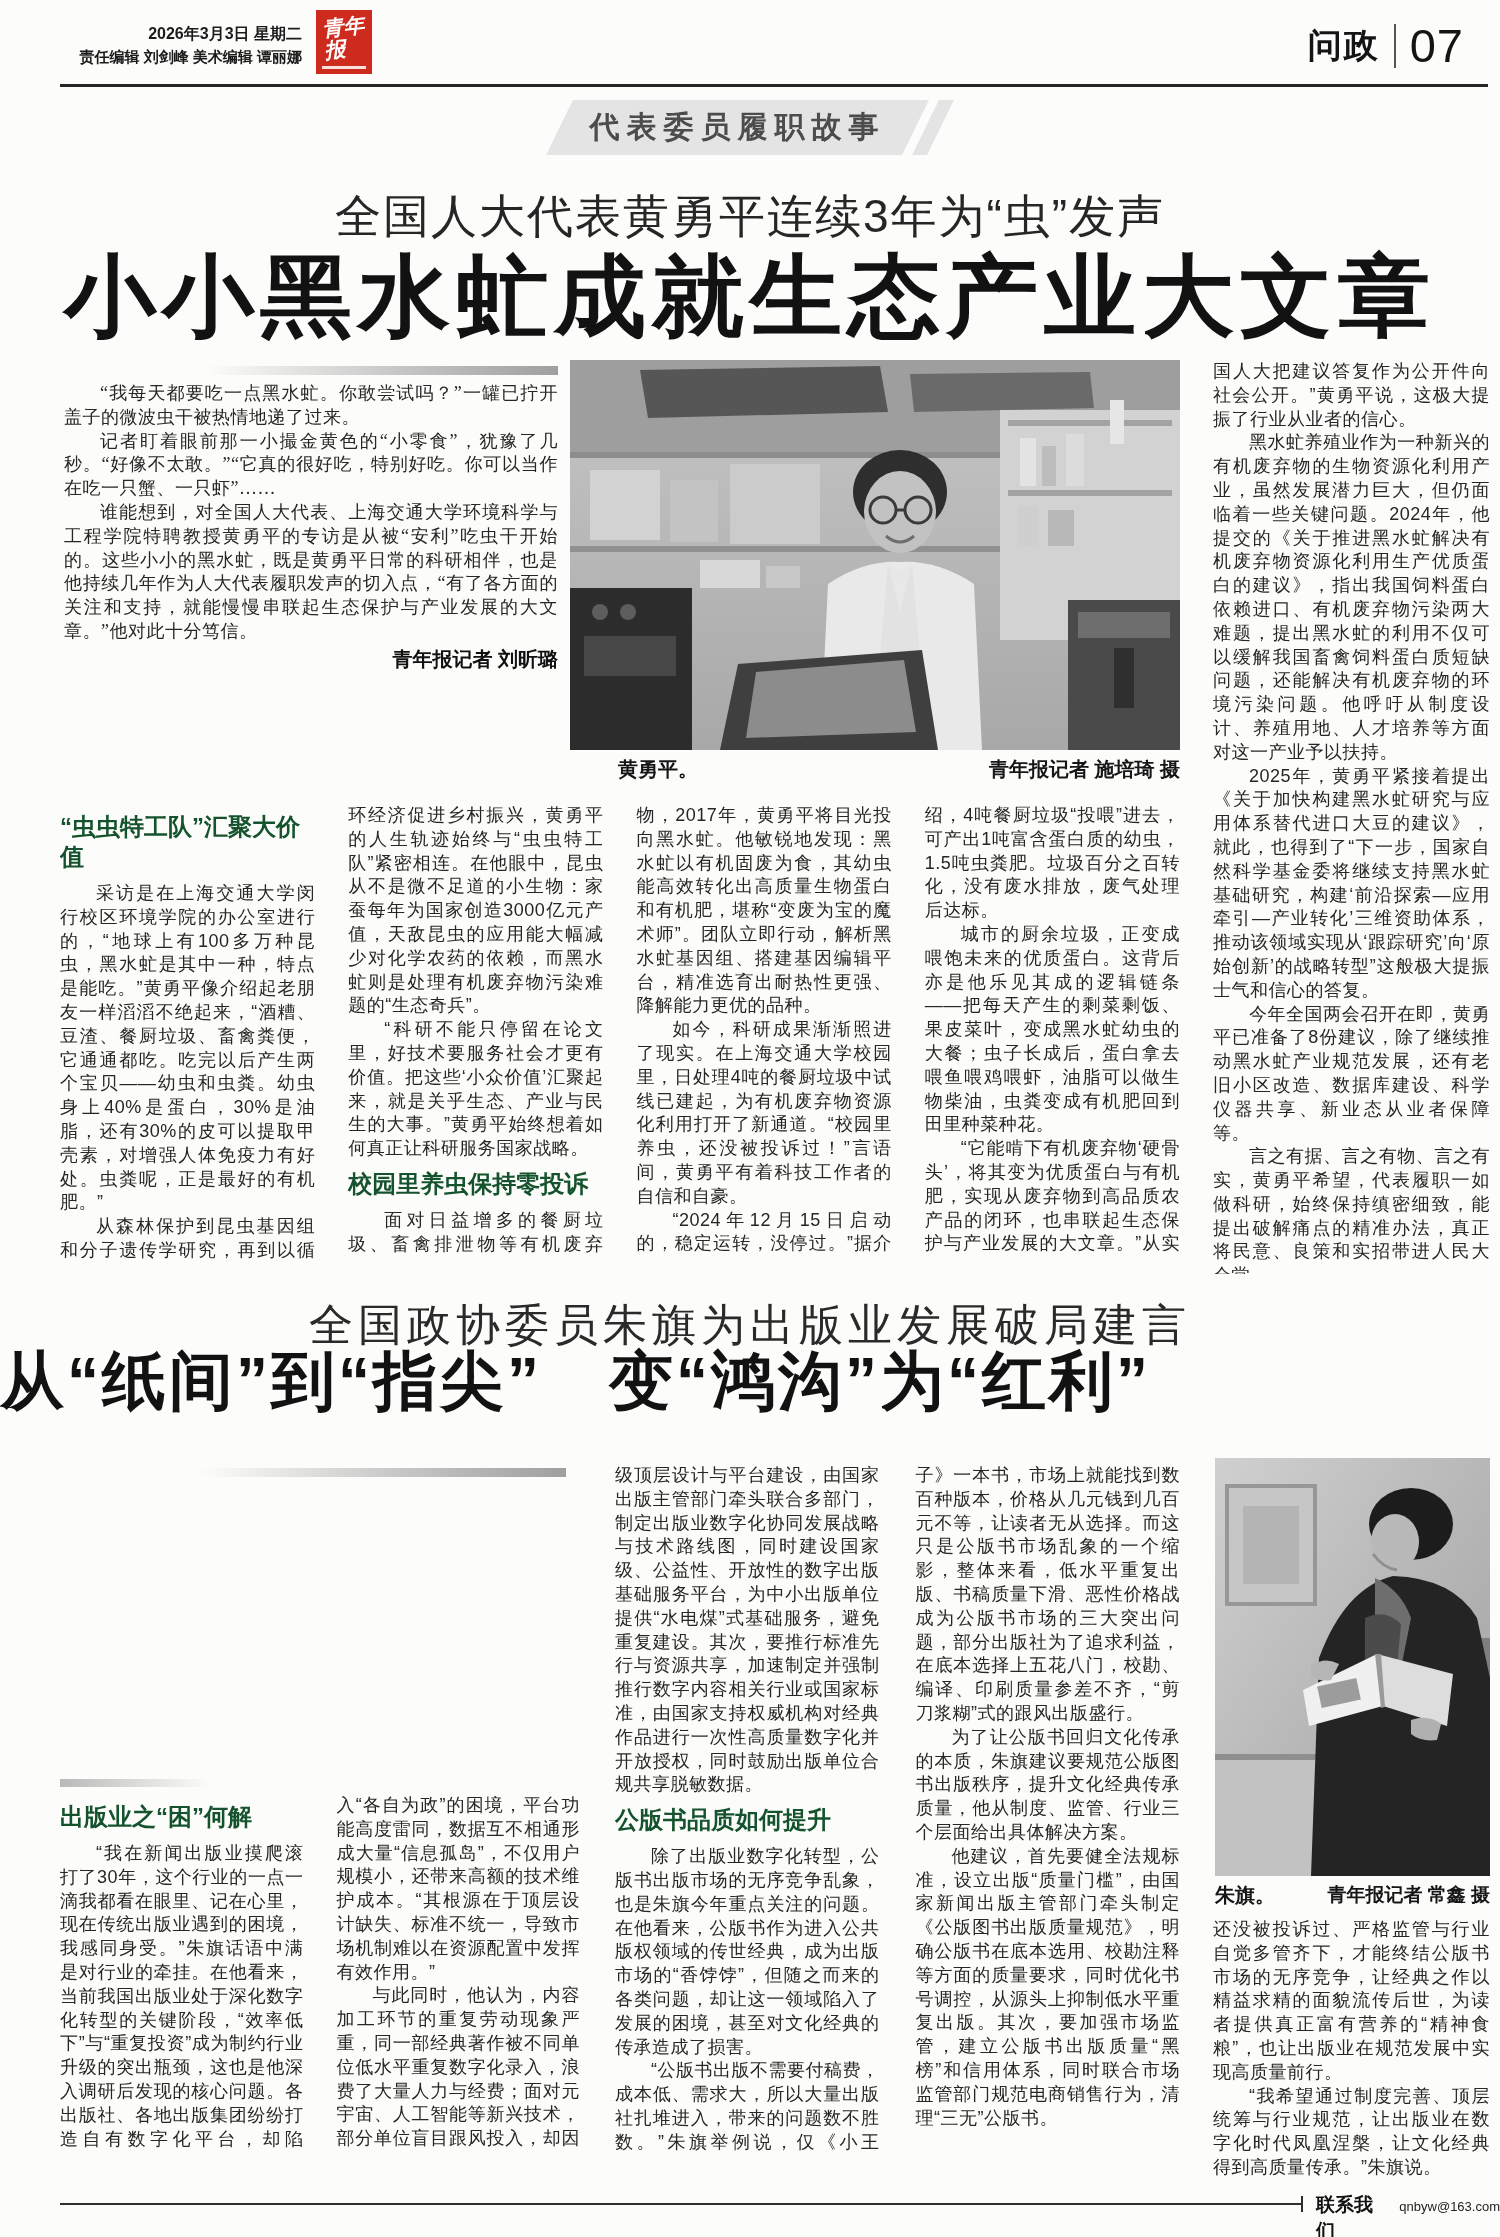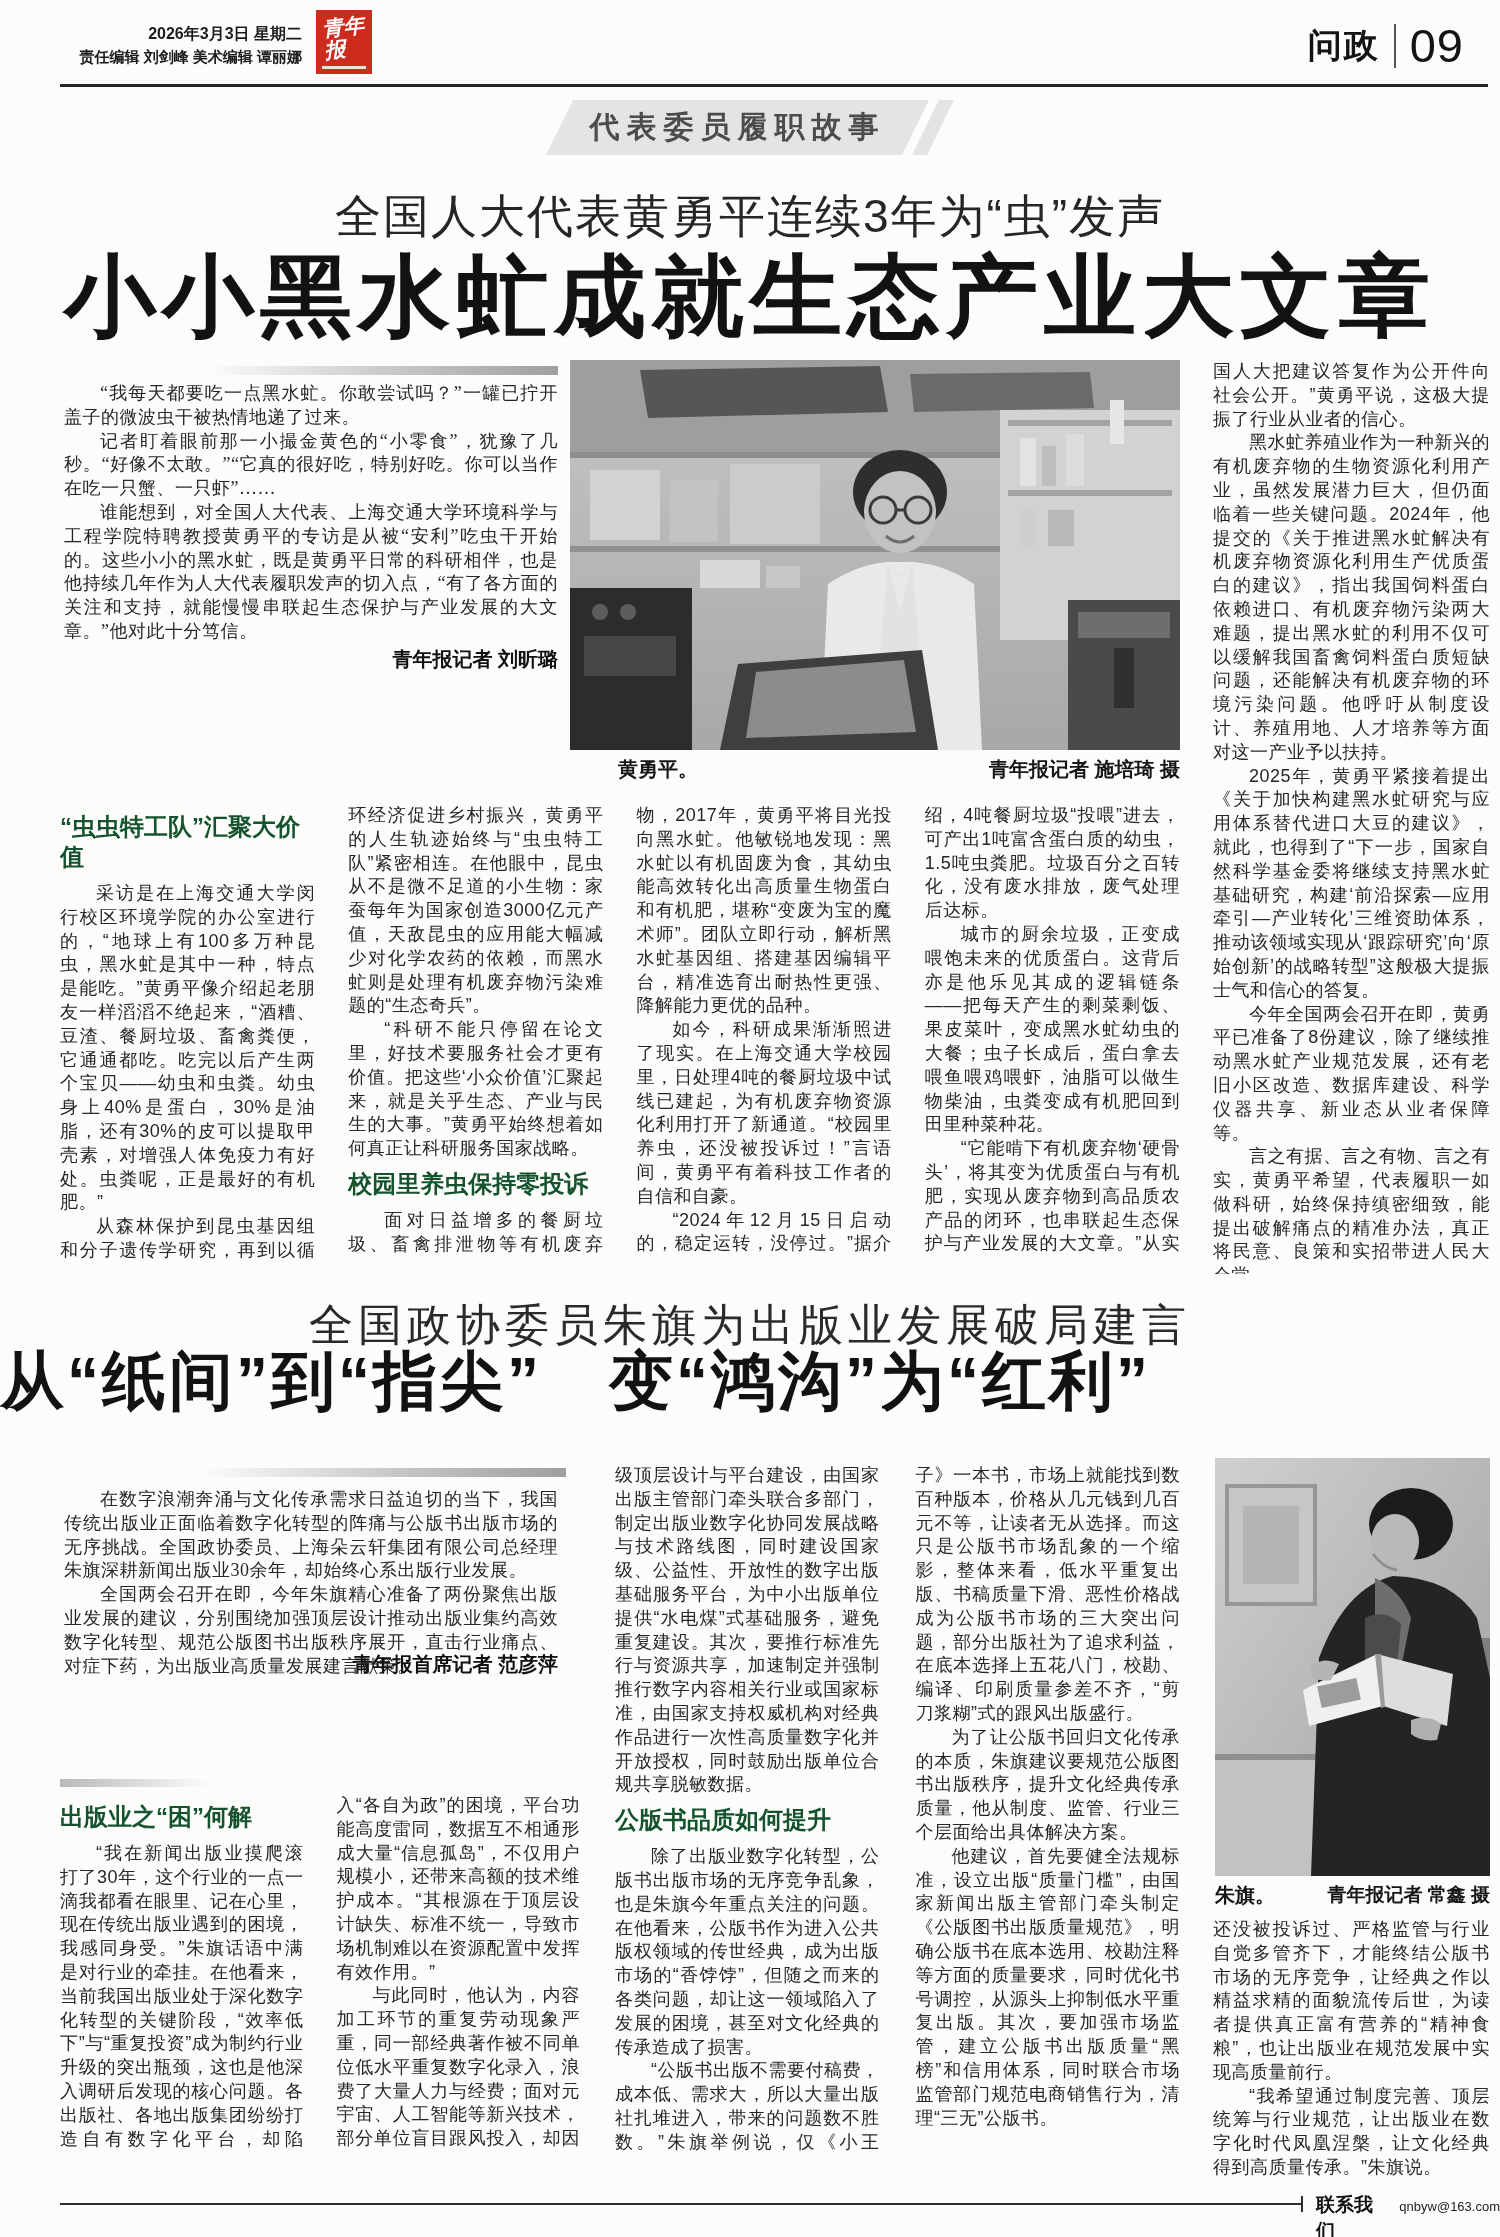--- a/index.html
+++ b/index.html
@@ -96,21 +96,21 @@
   <div class="dateline">
     <div class="l1">2026年3月3日 星期二</div>
     <div class="l2">责任编辑 刘剑峰  美术编辑 谭丽娜</div>
   </div>
   <div class="logo">
     <span>青年报</span>
   </div>
   <div class="section-box">
     <span class="section-name">问政</span>
     <i class="vdiv"></i>
-    <span class="page-no">09</span>
+    <span class="page-no">07</span>
   </div>
   <div class="header-rule"></div>
 
   <div class="badge-wrap">
     <div class="badge-main">
       <span>代表委员履职故事</span>
     </div>
     <div class="badge-tail"></div>
   </div>
 
@@ -200,24 +200,20 @@
       <p class="para">“2024年12月15日启动的，稳定运转，没停过。”据介绍，4吨餐厨垃圾“投喂”进去，可产出1吨富含蛋白质的幼虫，1.5吨虫粪肥。垃圾百分之百转化，没有废水排放，废气处理后达标。</p>
       <p class="para">城市的厨余垃圾，正变成喂饱未来的优质蛋白。这背后亦是他乐见其成的逻辑链条——把每天产生的剩菜剩饭、果皮菜叶，变成黑水虻幼虫的大餐；虫子长成后，蛋白拿去喂鱼喂鸡喂虾，油脂可以做生物柴油，虫粪变成有机肥回到田里种菜种花。</p>
       <p class="para">“它能啃下有机废弃物‘硬骨头’，将其变为优质蛋白与有机肥，实现从废弃物到高品质农产品的闭环，也串联起生态保护与产业发展的大文章。”从实验室到“中试线”再到未来标准化的产线，创新的脚步稳扎稳打。</p>
     </section>
 
   <div class="a2-kicker">全国政协委员朱旗为出版业发展破局建言</div>
   <h2 class="a2-headline">从“纸间”到“指尖”　变“鸿沟”为“红利”</h2>
 
   <div class="shade s2"></div>
   <section class="lead-box lead2-box bodytext">
-    <div>
-        <p class="para">在数字浪潮奔涌与文化传承需求日益迫切的当下，我国传统出版业正面临着数字化转型的阵痛与公版书出版市场的无序挑战。全国政协委员、上海朵云轩集团有限公司总经理朱旗深耕新闻出版业30余年，却始终心系出版行业发展。</p>
-        <p class="para">全国两会召开在即，今年朱旗精心准备了两份聚焦出版业发展的建议，分别围绕加强顶层设计推动出版业集约高效数字化转型、规范公版图书出版秩序展开，直击行业痛点、对症下药，为出版业高质量发展建言献策。</p>
-      </div>
     <div class="byline pull-up">青年报首席记者 范彦萍</div>
   </section>
   <div class="shade-b"></div>
 
   <section class="body2a bodytext">
       <h3 class="subhead">出版业之“困”何解</h3>
       <p class="para">“我在新闻出版业摸爬滚打了30年，这个行业的一点一滴我都看在眼里、记在心里，现在传统出版业遇到的困境，我感同身受。”朱旗话语中满是对行业的牵挂。在他看来，当前我国出版业处于深化数字化转型的关键阶段，“效率低下”与“重复投资”成为制约行业升级的突出瓶颈，这也是他深入调研后发现的核心问题。各出版社、各地出版集团纷纷打造自有数字化平台，却陷入“各自为政”的困境，平台功能高度雷同，数据互不相通形成大量“信息孤岛”，不仅用户规模小，还带来高额的技术维护成本。“其根源在于顶层设计缺失、标准不统一，导致市场机制难以在资源配置中发挥有效作用。”</p>
       <p class="para">与此同时，他认为，内容加工环节的重复劳动现象严重，同一部经典著作被不同单位低水平重复数字化录入，浪费了大量人力与经费；面对元宇宙、人工智能等新兴技术，部分单位盲目跟风投入，却因缺乏专业团队和清晰商业模式浅尝辄止；各类数据散落闲置在不同主体手中，潜在价值难以释放。</p>
     </section>
   <section class="body2b bodytext">

